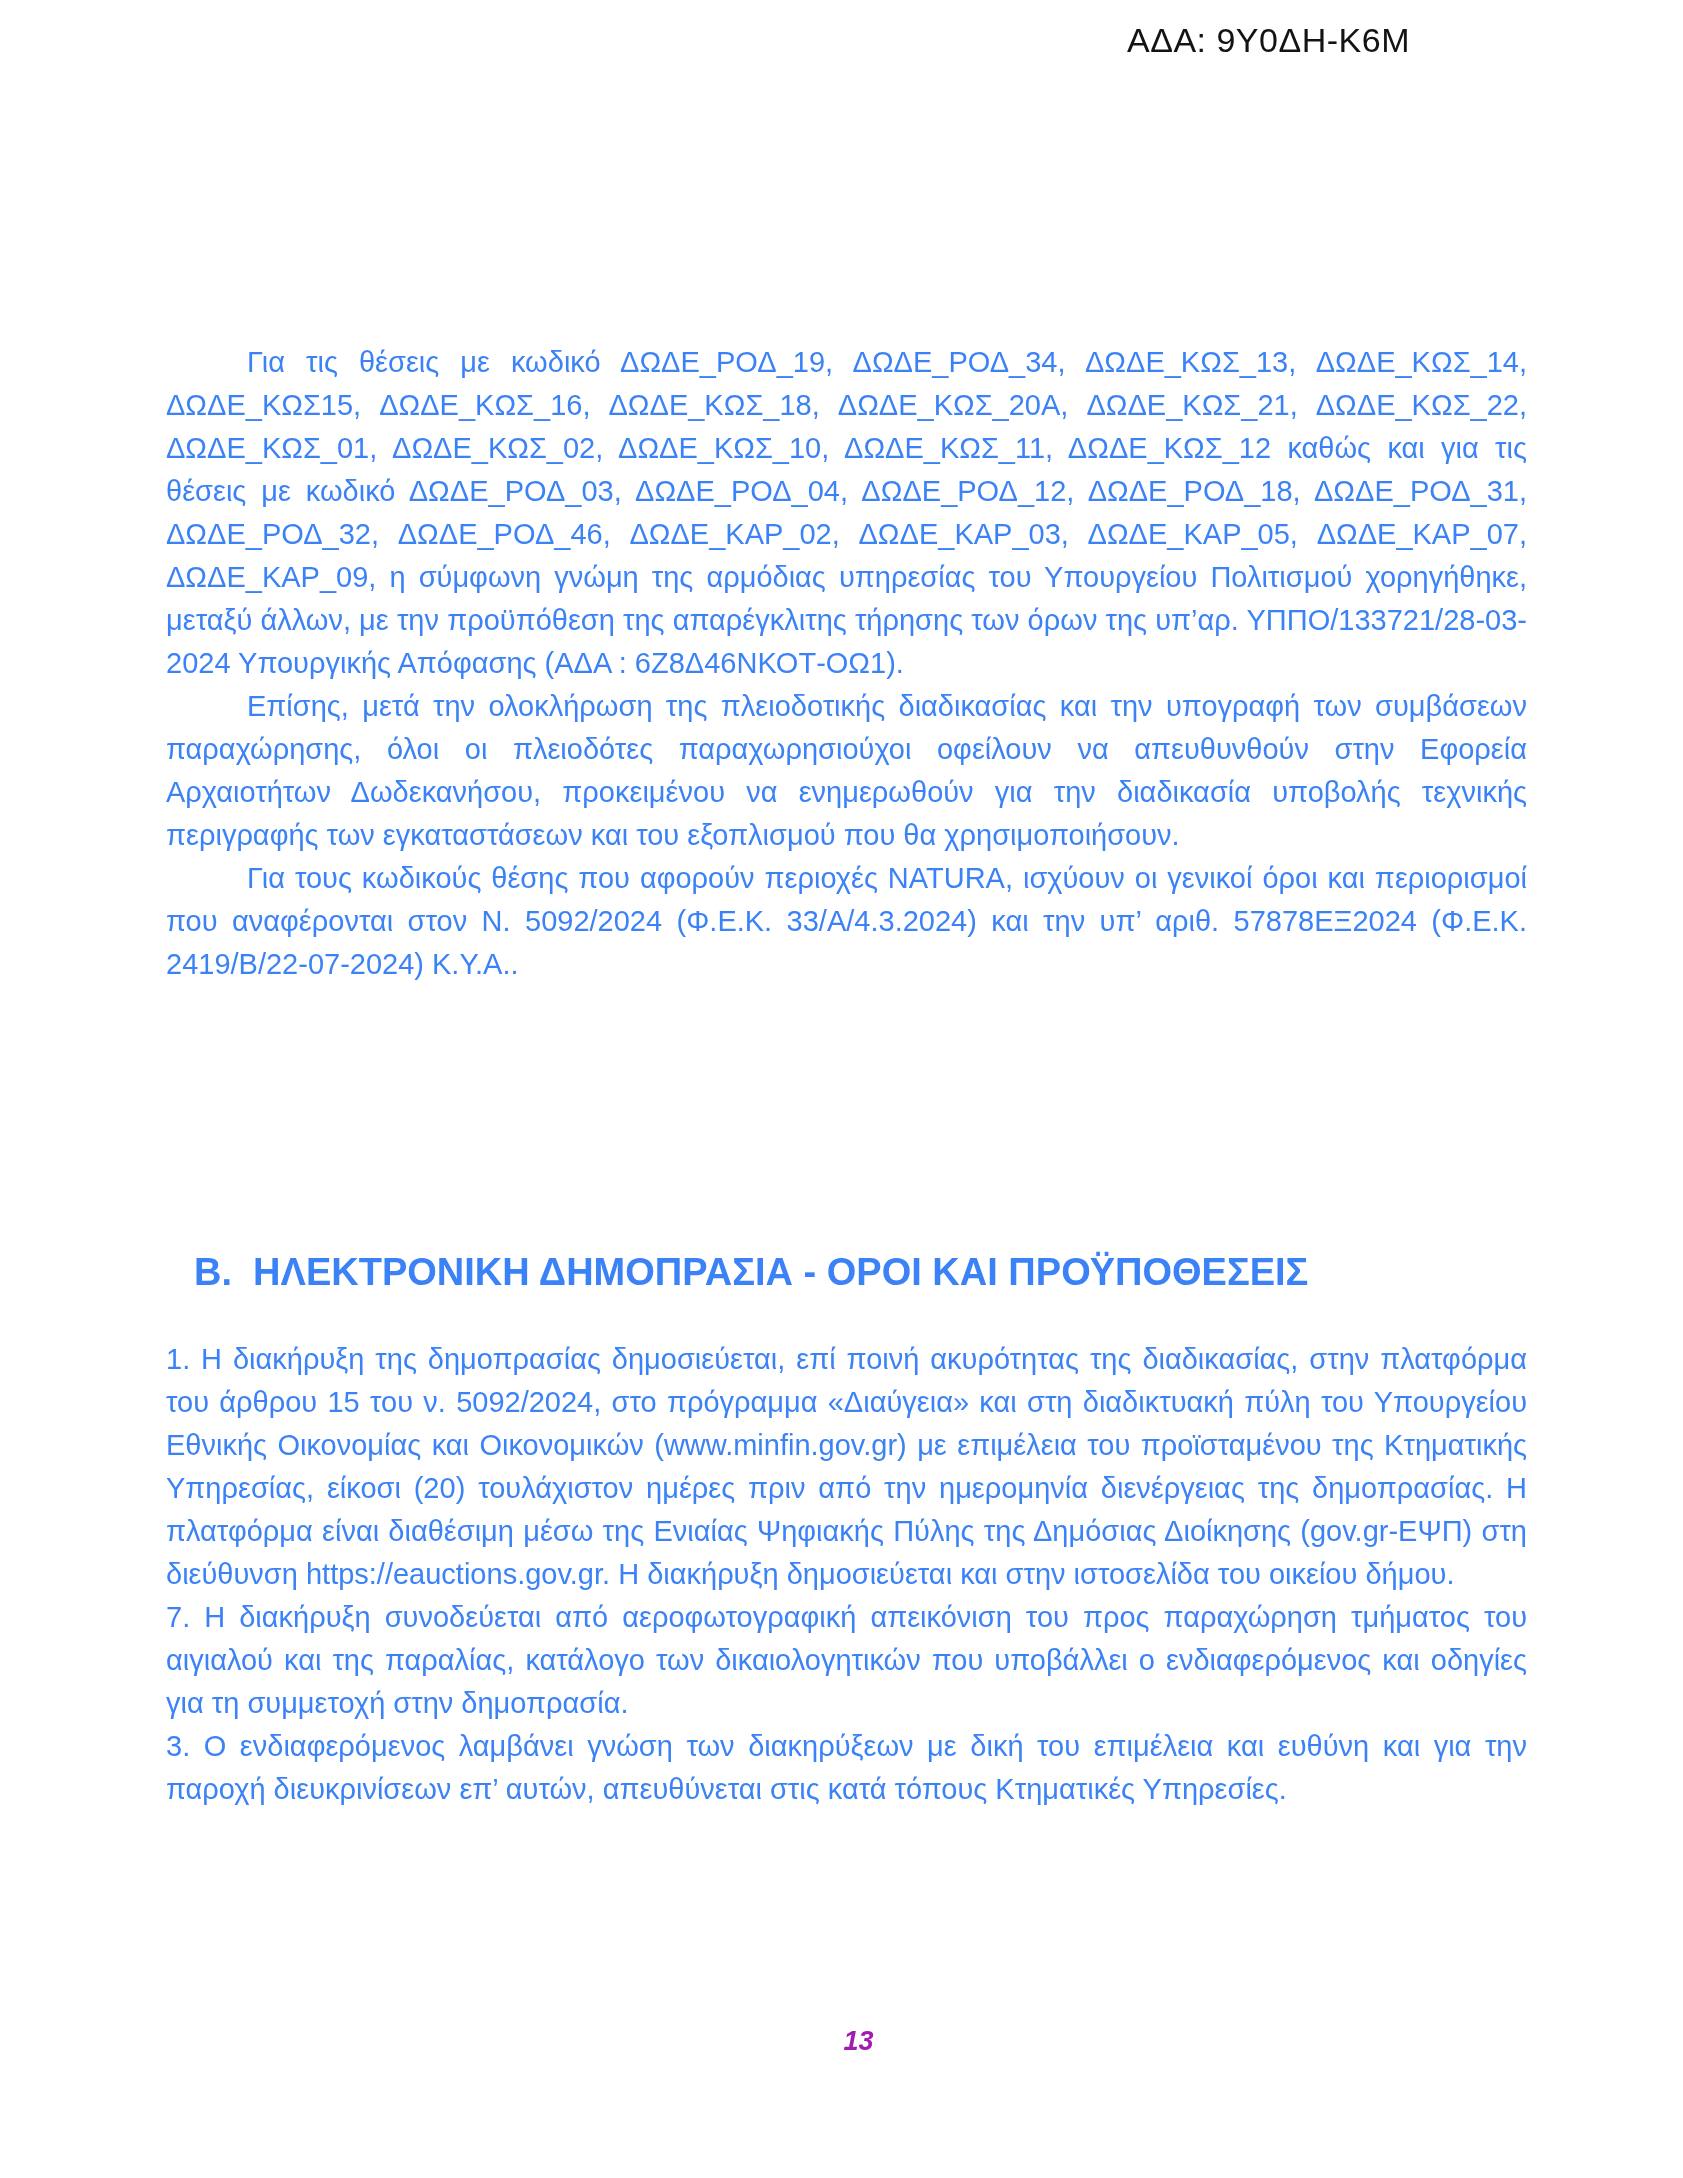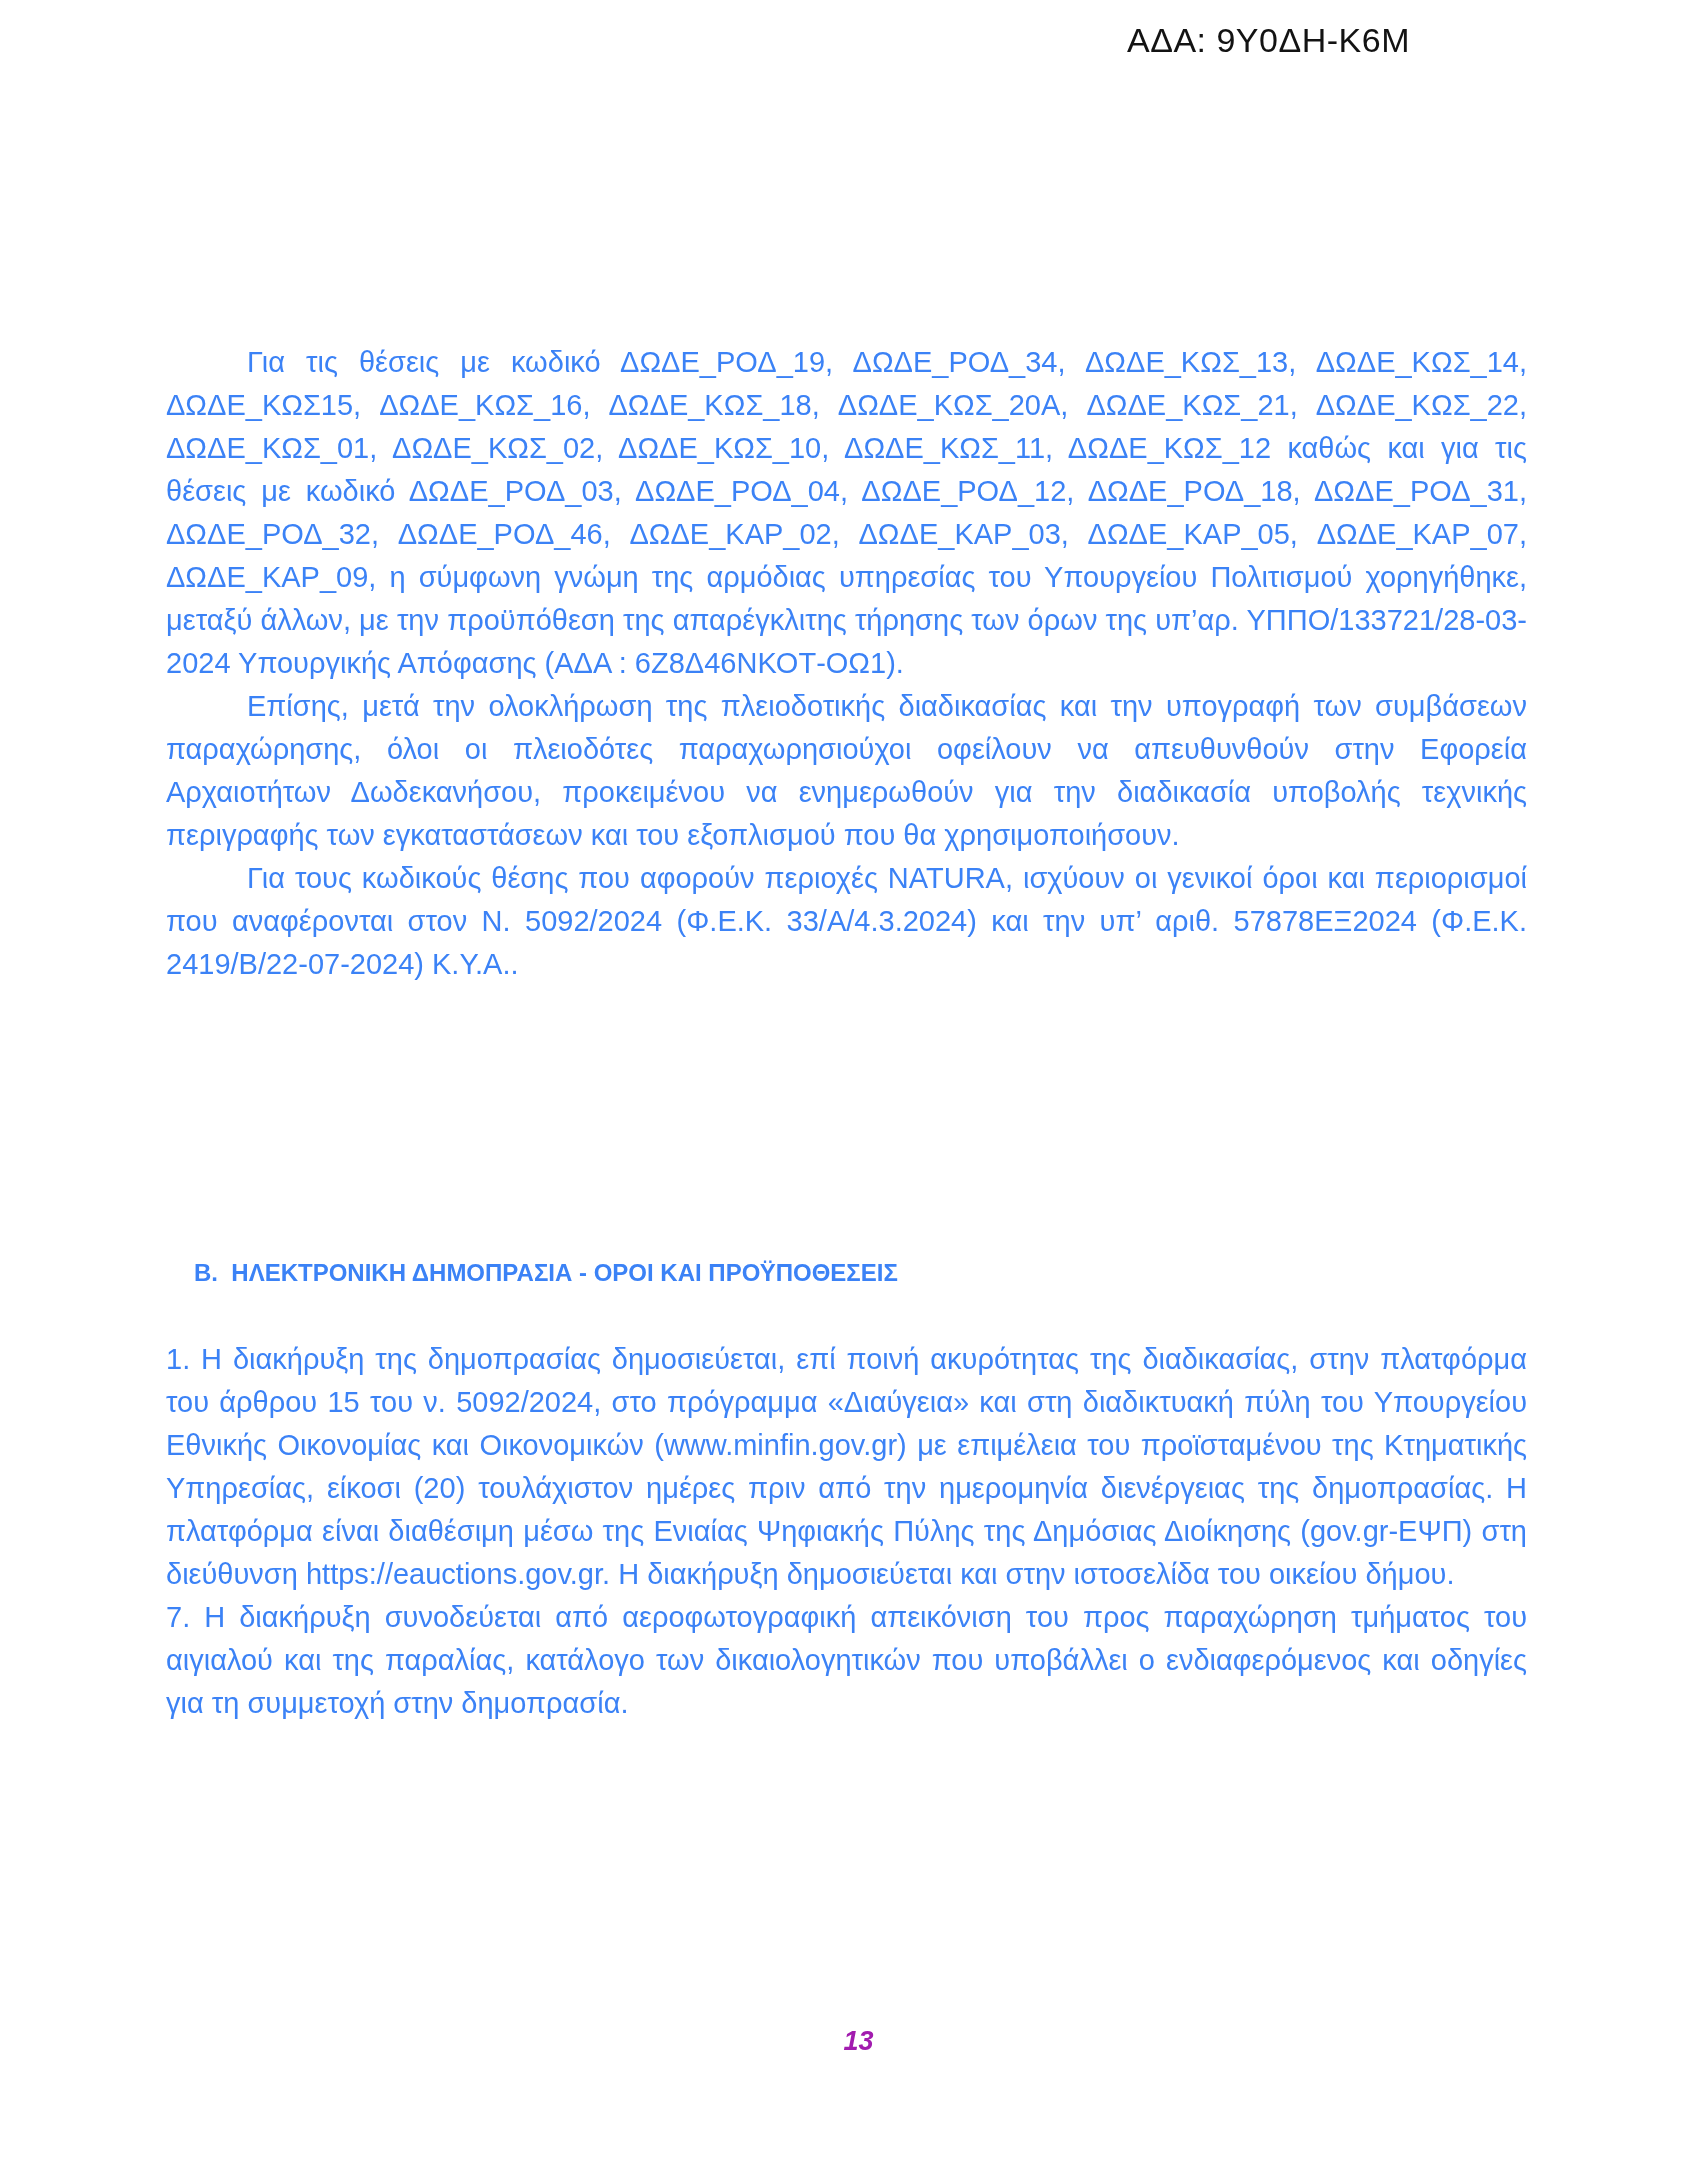--- a/index.html
+++ b/index.html
@@ -41,21 +41,21 @@
     text-indent: 81px;
   }
   .para-flush {
     margin: 0;
     text-indent: 0;
   }
   .section-heading {
     margin: 265px 0 0 0;
     padding-left: 28px;
     font-weight: bold;
-    font-size: 24px;
+    font-size: 38px;
     line-height: 43px;
     text-align: left;
     white-space: pre-wrap;
   }
   .section-subheading {
     margin: 45px 0 0 0;
     font-weight: bold;
     font-size: 30px;
     line-height: 43px;
     text-align: left;
@@ -93,19 +93,20 @@
 
     <p class="para">Για τους κωδικούς θέσης που αφορούν περιοχές NATURA, ισχύουν οι γενικοί όροι και περιορισμοί που αναφέρονται στον Ν. 5092/2024 (Φ.Ε.Κ. 33/Α/4.3.2024) και την υπ’ αριθ. 57878ΕΞ2024 (Φ.Ε.Κ. 2419/Β/22-07-2024) Κ.Υ.Α..</p>
 
     <h2 class="section-heading">Β.  ΗΛΕΚΤΡΟΝΙΚΗ ΔΗΜΟΠΡΑΣΙΑ - ΟΡΟΙ ΚΑΙ ΠΡΟΫΠΟΘΕΣΕΙΣ</h2>
 
 
     <p class="para-flush first-b1-para">1. Η διακήρυξη της δημοπρασίας δημοσιεύεται, επί ποινή ακυρότητας της διαδικασίας, στην πλατφόρμα του άρθρου 15 του ν. 5092/2024, στο πρόγραμμα «Διαύγεια» και στη διαδικτυακή πύλη του Υπουργείου Εθνικής Οικονομίας και Οικονομικών (www.minfin.gov.gr) με επιμέλεια του προϊσταμένου της Κτηματικής Υπηρεσίας, είκοσι (20) τουλάχιστον ημέρες πριν από την ημερομηνία διενέργειας της δημοπρασίας. Η πλατφόρμα είναι διαθέσιμη μέσω της Ενιαίας Ψηφιακής Πύλης της Δημόσιας Διοίκησης (gov.gr-ΕΨΠ) στη διεύθυνση https://eauctions.gov.gr. Η διακήρυξη δημοσιεύεται και στην ιστοσελίδα του οικείου δήμου.</p>
 
     <p class="para-flush">7. Η διακήρυξη συνοδεύεται από αεροφωτογραφική απεικόνιση του προς παραχώρηση τμήματος του αιγιαλού και της παραλίας, κατάλογο των δικαιολογητικών που υποβάλλει ο ενδιαφερόμενος και οδηγίες για τη συμμετοχή στην δημοπρασία.</p>
 
+    <p class="para-flush">3. Ο ενδιαφερόμενος λαμβάνει γνώση των διακηρύξεων με δική του επιμέλεια και ευθύνη και για την παροχή διευκρινίσεων επ’ αυτών, απευθύνεται στις κατά τόπους Κτηματικές Υπηρεσίες.</p>
 
   </div>
 
   <div class="page-footer">13</div>
 
 </div>
 
 
 </body></html>

